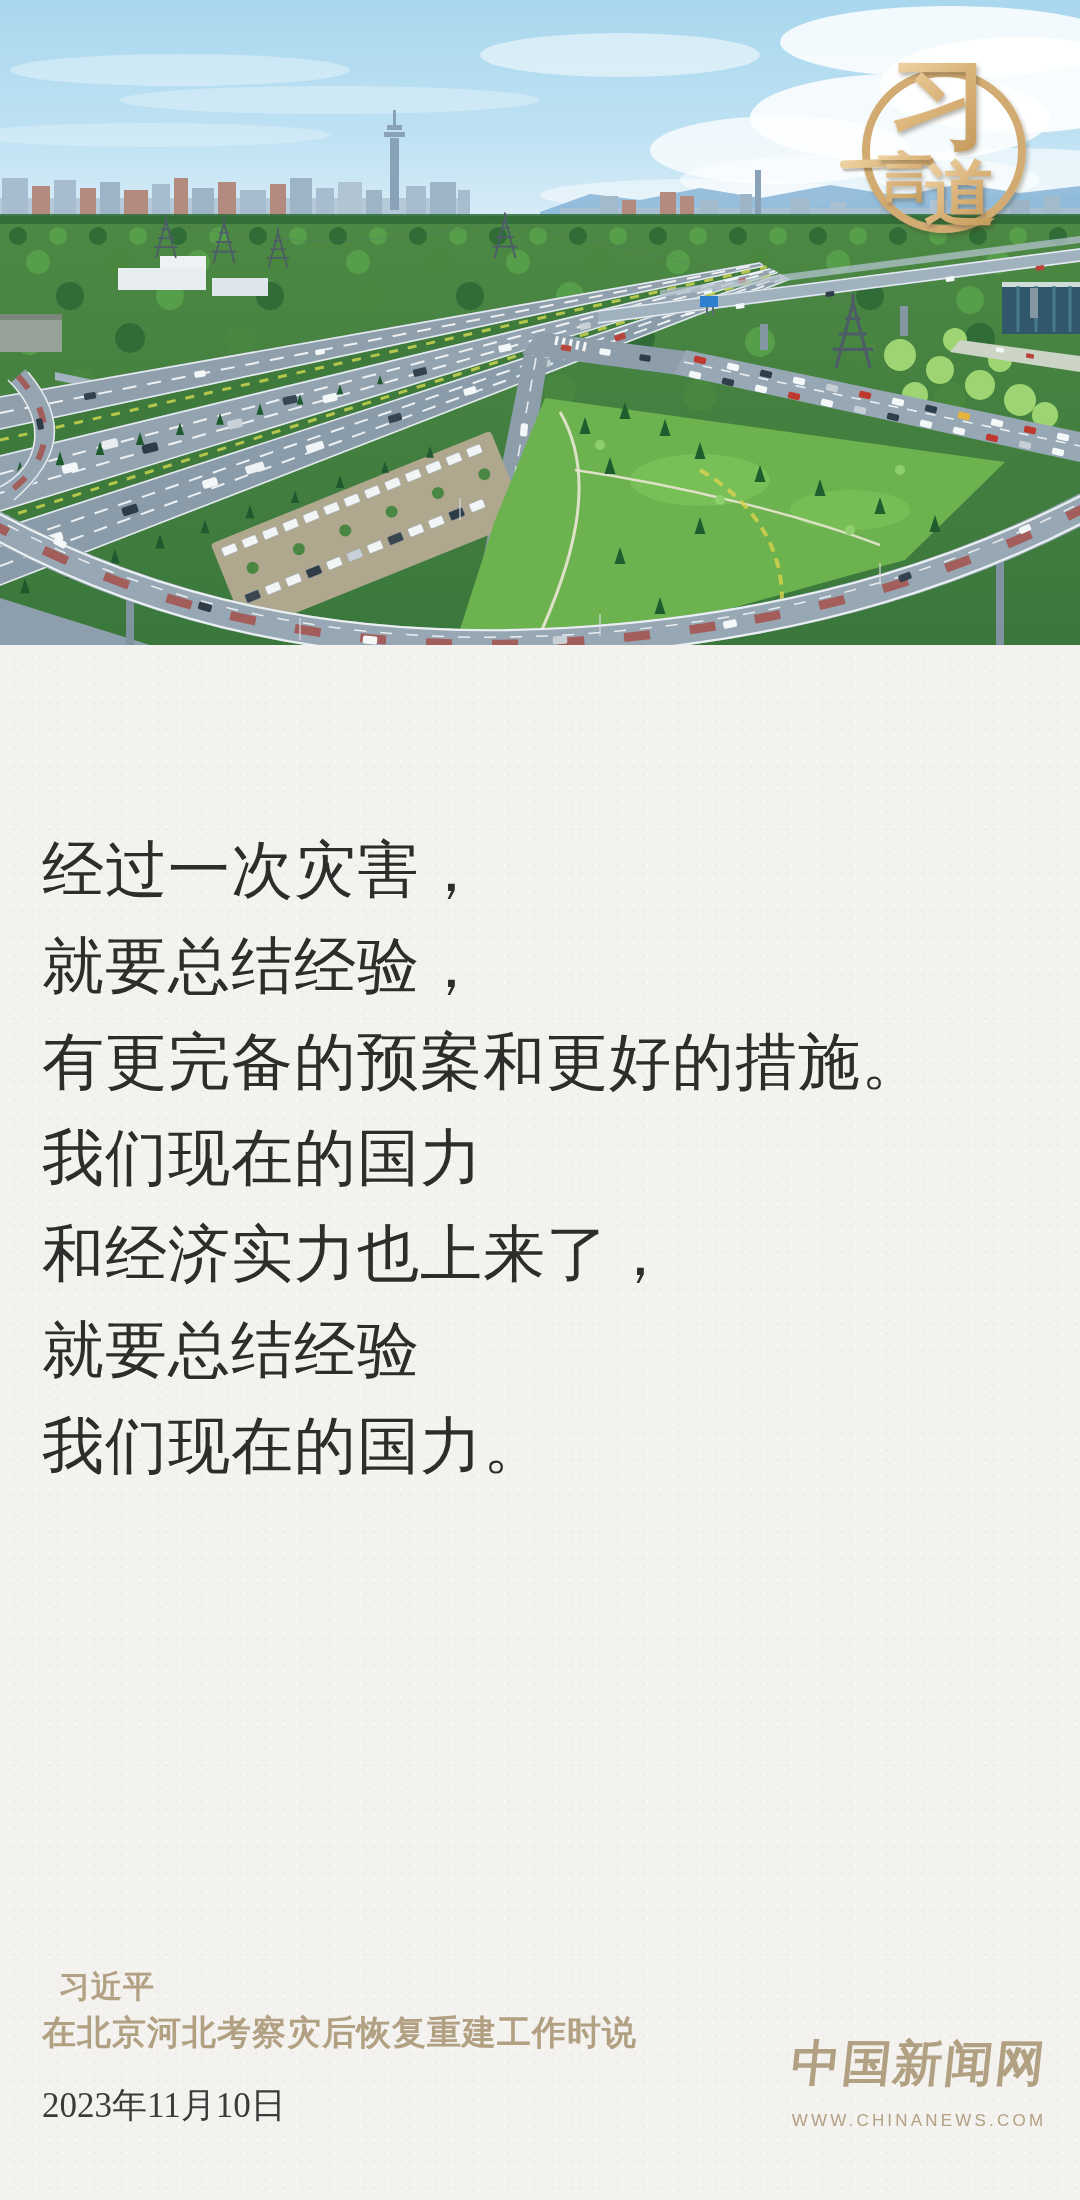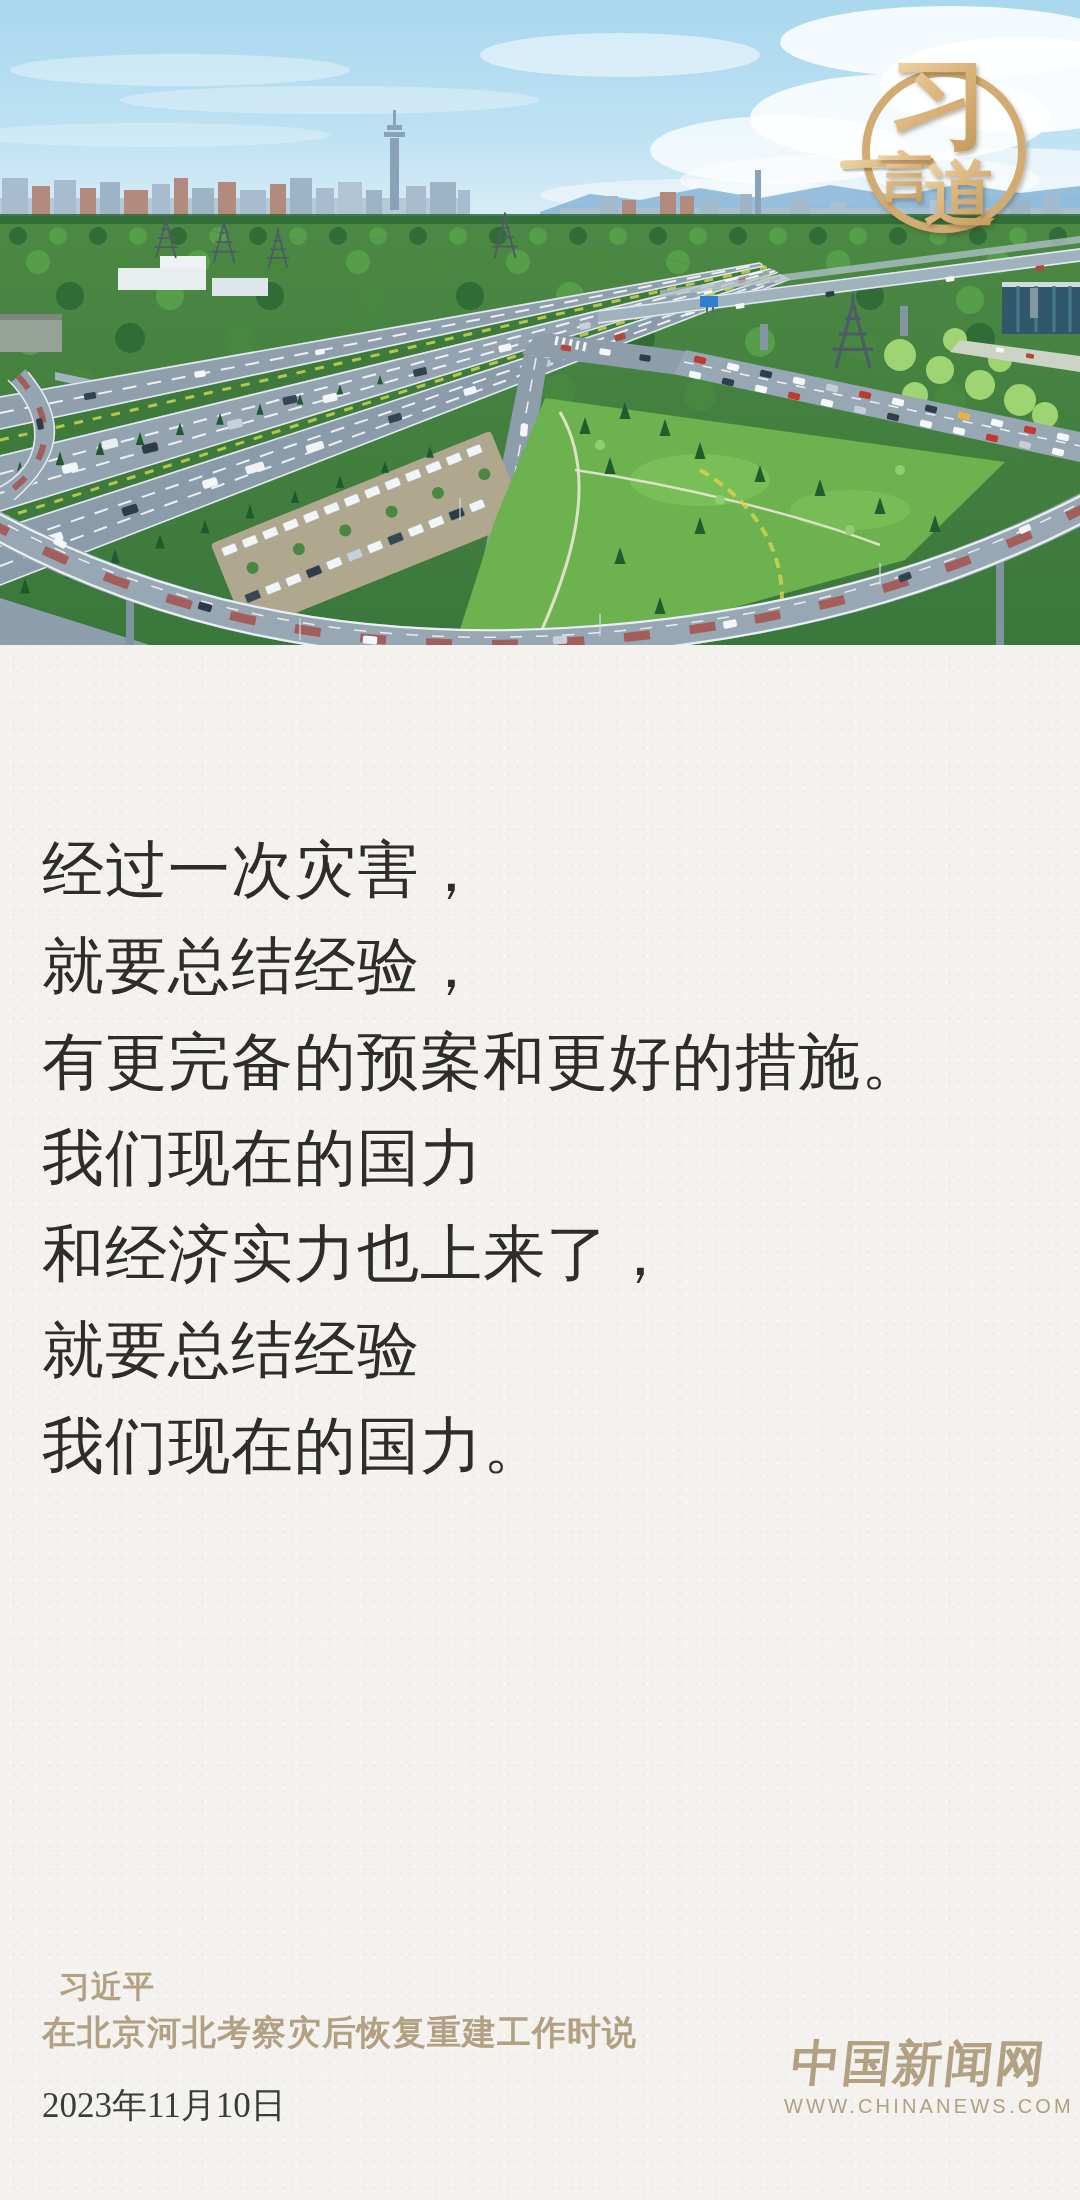--- a/index.html
+++ b/index.html
@@ -56,21 +56,21 @@
   .speaker{position:absolute;left:42px;top:1966px;font-size:31px;font-weight:bold;color:#b2a083;letter-spacing:1px;margin-left:17px;}
   .occasion{position:absolute;left:42px;top:2010px;font-size:34px;font-weight:bold;color:#b2a083;letter-spacing:1px;}
   .date{position:absolute;left:42px;top:2082px;font-size:35px;color:#3b3b3b;font-family:"Liberation Serif","DejaVu Serif",serif;}
 
   
   .publisher{position:absolute;right:26px;top:2036px;width:270px;text-align:center;}
   .pub-name{
     font-family:"Liberation Serif",serif;font-weight:bold;font-size:49px;line-height:1.15;
     color:#b2a083;letter-spacing:2px;transform:skewX(-6deg);
   }
-  .pub-url{font-size:20px;letter-spacing:3.2px;color:#b2a083;margin-top:3px;}
+  .pub-url{font-size:17px;letter-spacing:3.2px;color:#b2a083;margin-top:19px;}
 </style>
 </head>
 <body>
 
 <div id="canvas">
 
   <div class="photo">
   <svg width="1080" height="645" viewBox="0 0 1080 645" xmlns="http://www.w3.org/2000/svg">
     <defs>
       <linearGradient id="sky" x1="0" y1="0" x2="0" y2="1">

